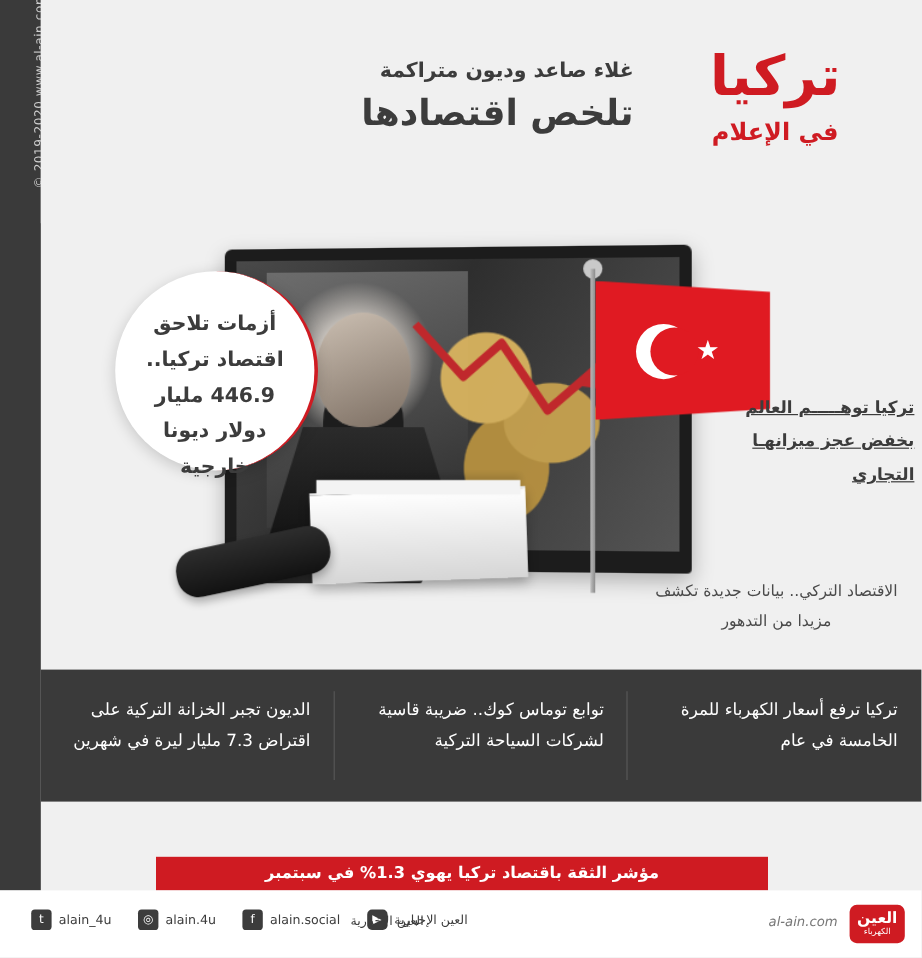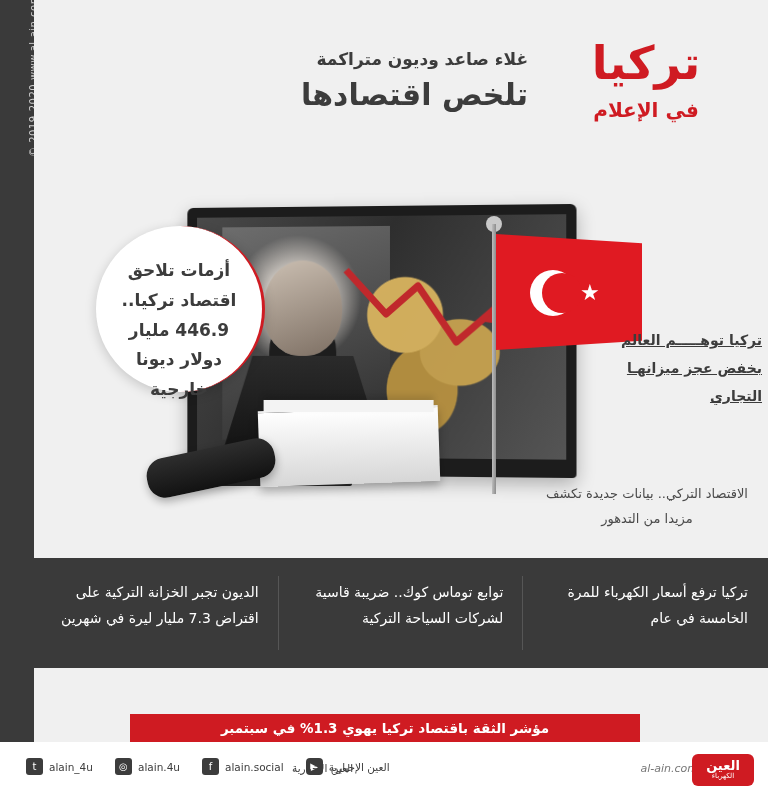--- a/index.html
+++ b/index.html
@@ -219,21 +219,21 @@
     font-size:10px;display:flex;align-items:center;justify-content:center;
   }
   .sicon.yt{background:#3c3c3c;border-radius:4px;}
   .footer .agency{
     position:absolute;left:292px;top:20px;color:#3c3c3c;font-size:10.5px;
   }
   .footer .site{
     position:absolute;right:70px;top:20px;color:#777;font-size:11px;direction:ltr;font-style:italic;
   }
   .logo-badge{
-    position:absolute;right:14px;top:12px;width:62px;height:32px;
+    position:absolute;right:14px;top:12px;width:46px;height:32px;
     background:#cf1b22;border-radius:6px;color:#fff;
     display:flex;flex-direction:column;align-items:center;justify-content:center;
     line-height:1.1;
   }
   .logo-badge .t1{font-size:13px;font-weight:bold;}
   .logo-badge .t2{font-size:7px;}
 </style>
 </head>
 <body>
 

